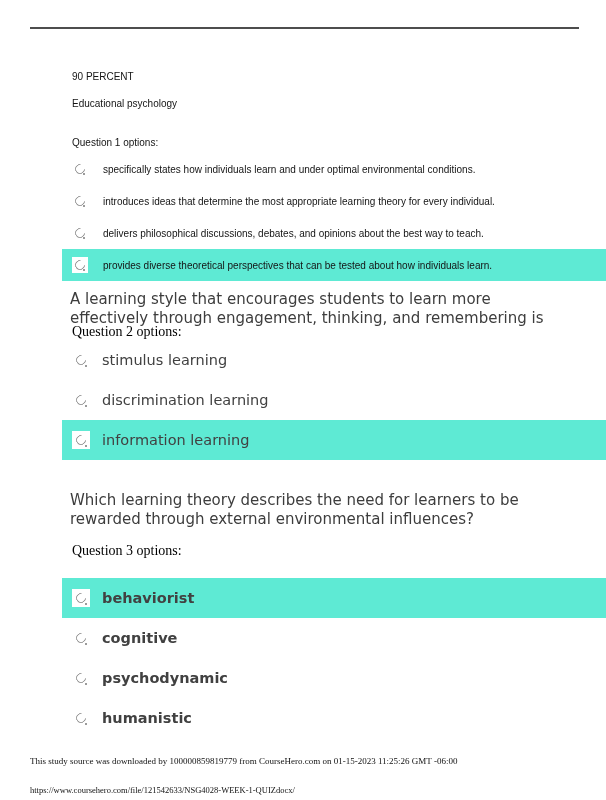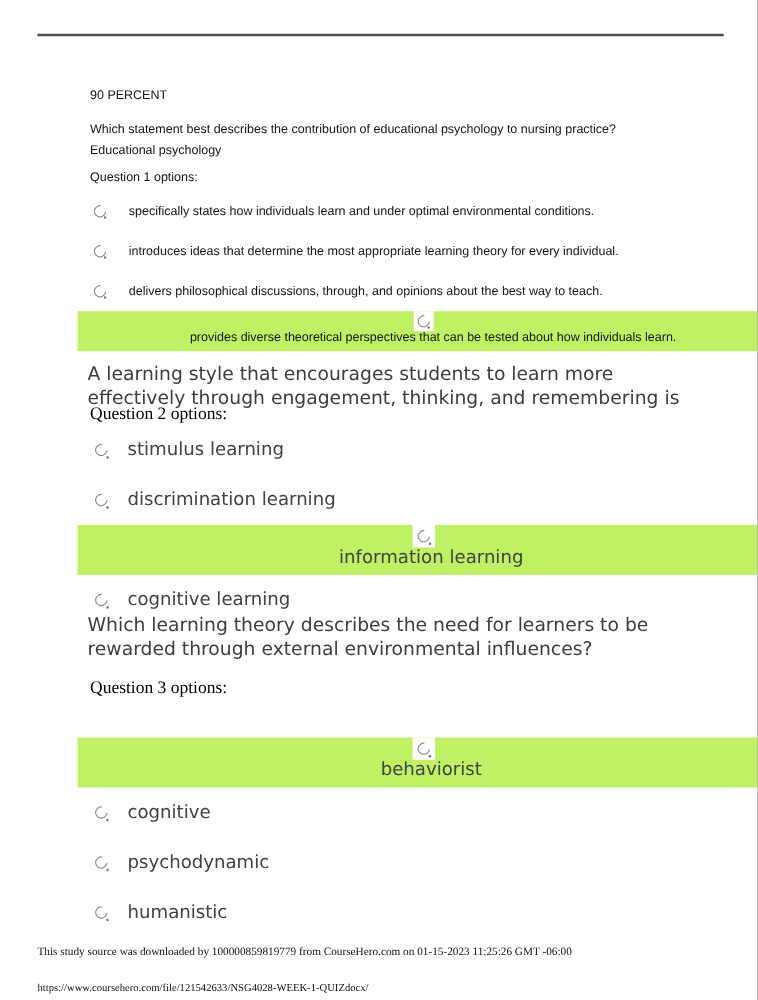--- a/index.html
+++ b/index.html
@@ -31,28 +31,28 @@
   .options-label-serif{
     font-family:"Liberation Serif", serif;
     font-size:14px;color:#000;
   }
   .q2-label{position:absolute;top:324px;left:72px;}
   .q3-label{position:absolute;top:543px;left:72px;}
 
   .optlist{position:absolute;left:62px;width:544px;}
   .q1-optlist{top:153px;}
   .q2-optlist{top:340px;}
-  .q3-optlist{top:590px;}
+  .q3-optlist{top:578px;font-weight:bold;}
 
   .opt-row{
     display:flex;align-items:center;
     height:32px;padding-left:10px;box-sizing:border-box;
   }
   .opt-row.large{height:40px;}
-  .opt-row.sel{background:#bef264;flex-direction:column;}
+  .opt-row.sel{background:#5eead4;}
 
   .icon-box{
     position:relative;width:16px;height:16px;flex:0 0 16px;
     background:#ffffff;
     display:flex;align-items:center;justify-content:center;
   }
   .large .icon-box{width:18px;height:18px;flex:0 0 18px;}
   .radio-glyph{
     width:8px;height:8px;
     border:1.2px solid #8f8f8f;border-radius:50%;
@@ -93,21 +93,20 @@
 </head>
 <body>
 
 <div class="page">
 
   <div class="top-rule"></div>
 
   <div class="score">90 PERCENT</div>
 
   <div class="q1-prompt">
-    <div>Which statement best describes the contribution of educational psychology to nursing practice?</div>
     <div>Educational psychology</div>
   </div>
 
   <div class="q1-options-label">Question 1 options:</div>
 
   <div class="optlist q1-optlist">
     <div class="opt-row">
       <span class="icon-box">
           <span class="radio-glyph"></span>
         </span>
@@ -116,21 +115,21 @@
     <div class="opt-row">
       <span class="icon-box">
           <span class="radio-glyph"></span>
         </span>
       <span class="opt-text-sm">introduces ideas that determine the most appropriate learning theory for every individual.</span>
     </div>
     <div class="opt-row">
       <span class="icon-box">
           <span class="radio-glyph"></span>
         </span>
-      <span class="opt-text-sm">delivers philosophical discussions, through, and opinions about the best way to teach.</span>
+      <span class="opt-text-sm">delivers philosophical discussions, debates, and opinions about the best way to teach.</span>
     </div>
     <div class="opt-row sel">
       <span class="icon-box">
           <span class="radio-glyph"></span>
         </span>
       <span class="opt-text-sm">provides diverse theoretical perspectives that can be tested about how individuals learn.</span>
     </div>
   </div>
 
   <div class="big-prompt q2-prompt">
@@ -152,26 +151,20 @@
           <span class="radio-glyph"></span>
         </span>
       <span class="opt-text-lg">discrimination learning</span>
     </div>
     <div class="opt-row large sel">
       <span class="icon-box">
           <span class="radio-glyph"></span>
         </span>
       <span class="opt-text-lg">information learning</span>
     </div>
-    <div class="opt-row large">
-      <span class="icon-box">
-          <span class="radio-glyph"></span>
-        </span>
-      <span class="opt-text-lg">cognitive learning</span>
-    </div>
   </div>
 
   <div class="big-prompt q3-prompt">
     <div>Which learning theory describes the need for learners to be</div>
     <div>rewarded through external environmental influences?</div>
   </div>
 
   <div class="options-label-serif q3-label">Question 3 options:</div>
 
   <div class="optlist q3-optlist">

